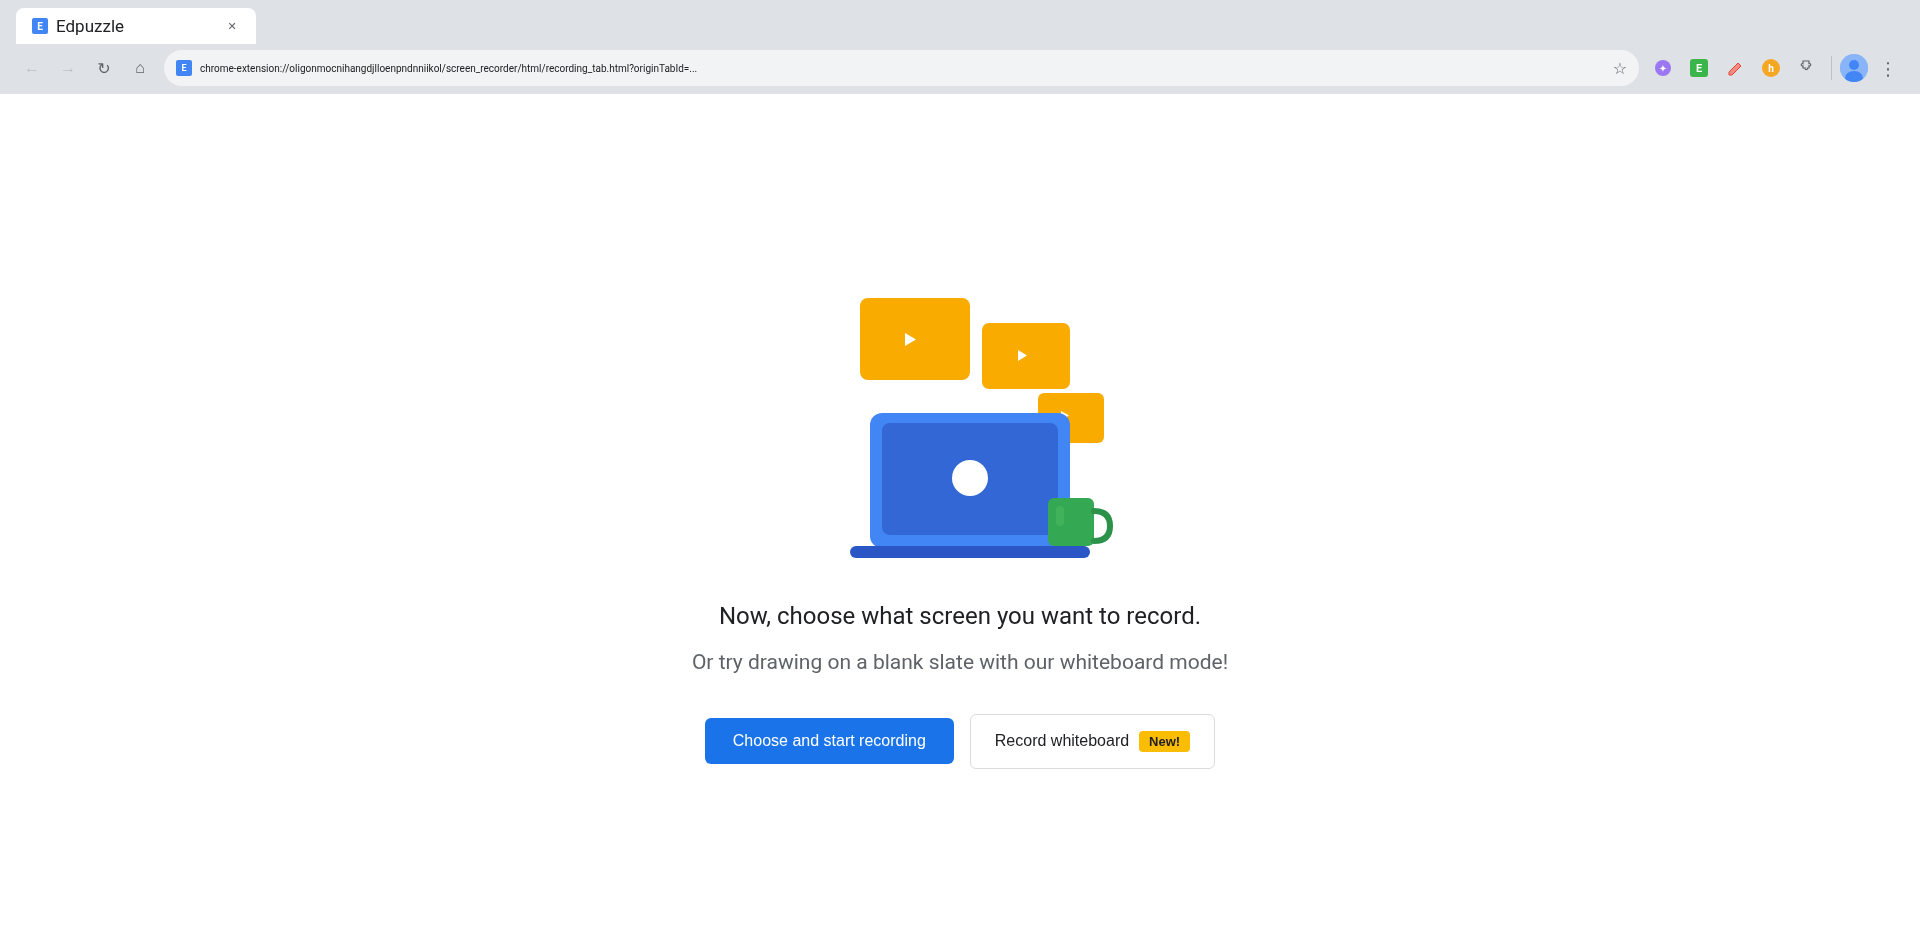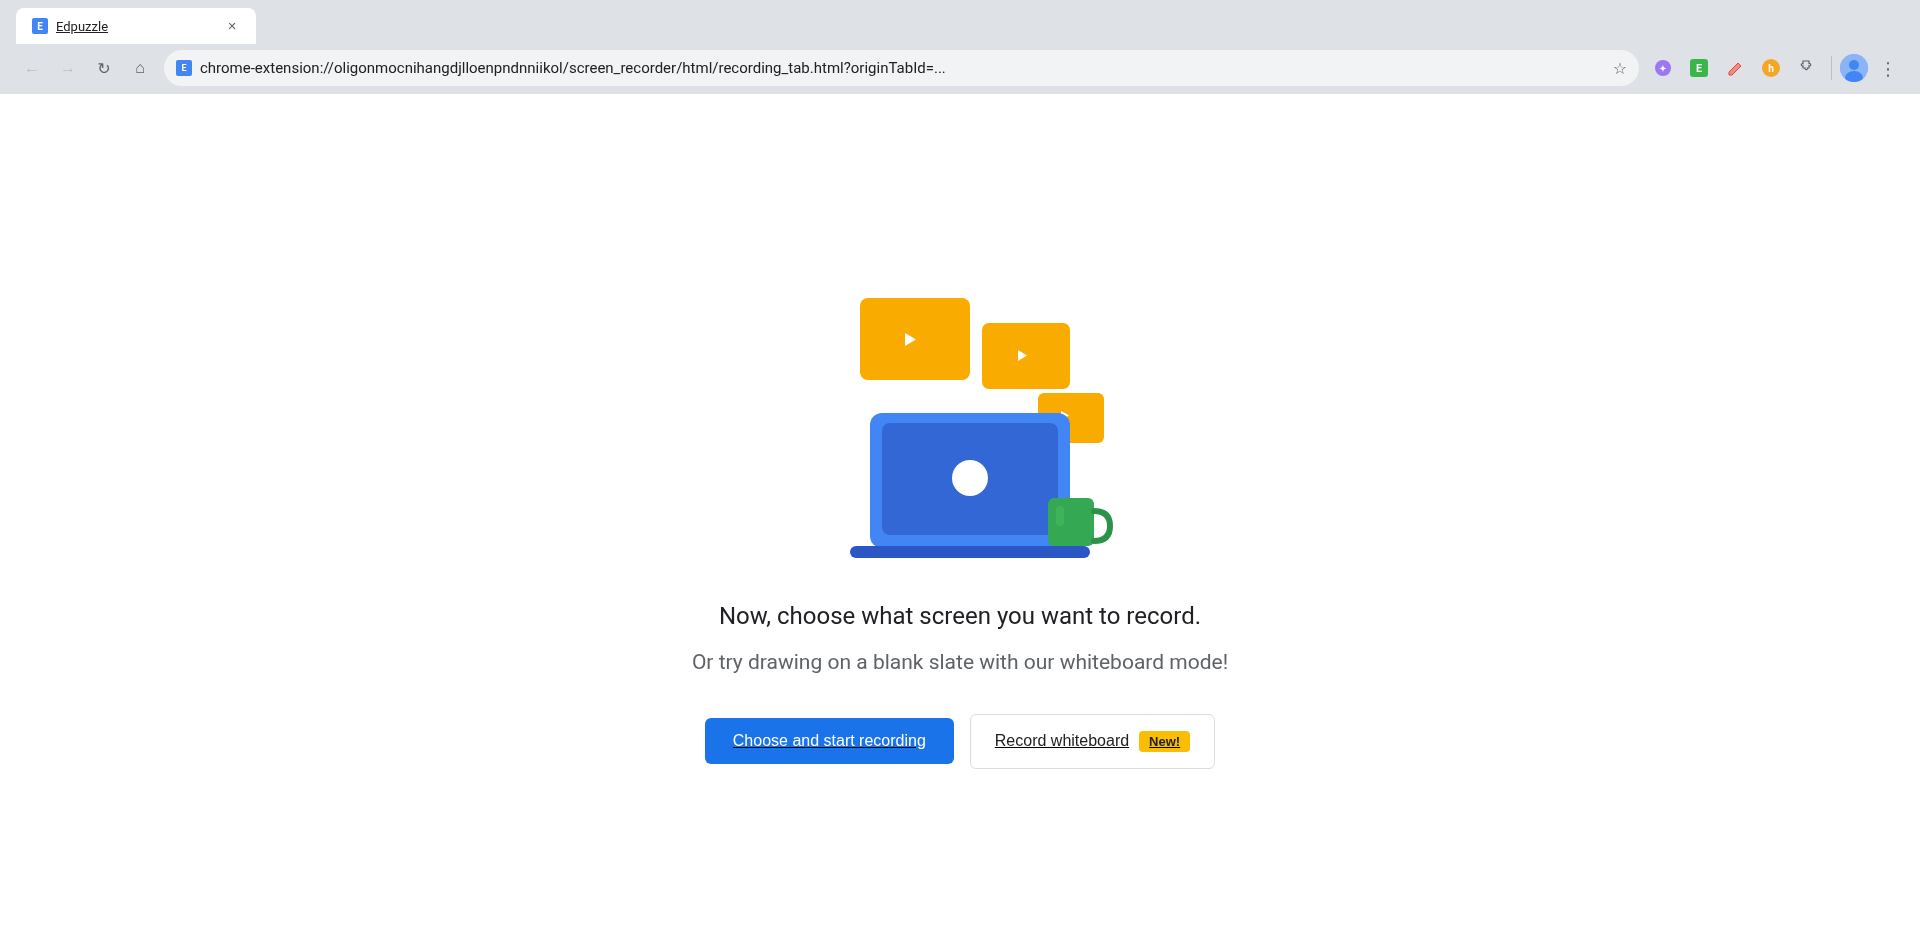--- a/index.html
+++ b/index.html
@@ -59,27 +59,26 @@
       display: flex;
       align-items: center;
       justify-content: center;
       font-size: 10px;
       color: white;
       font-weight: bold;
       flex-shrink: 0;
     }
 
     .tab-title {
-      font-size: 13px;
+      font-size: 17px;
       color: #202124;
       flex: 1;
       overflow: hidden;
       text-overflow: ellipsis;
       white-space: nowrap;
-      text-decoration: underline;
     }
 
     .tab-close {
       width: 16px;
       height: 16px;
       border-radius: 50%;
       display: flex;
       align-items: center;
       justify-content: center;
       font-size: 11px;
@@ -140,21 +139,21 @@
       display: flex;
       align-items: center;
       justify-content: center;
       font-size: 9px;
       color: white;
       font-weight: bold;
       flex-shrink: 0;
     }
 
     .address-text {
-      font-size: 15px;
+      font-size: 10px;
       color: #202124;
       flex: 1;
       white-space: nowrap;
       overflow: hidden;
       text-overflow: ellipsis;
     }
 
     .address-star {
       color: #5f6368;
       font-size: 16px;
@@ -239,21 +238,20 @@
       color: #5f6368;
       text-align: center;
       margin-bottom: 40px;
     }
 
     
     .buttons-row {
       display: flex;
       align-items: center;
       gap: 16px;
-      text-decoration: underline;
     }
 
     .btn-primary {
       background: #1a73e8;
       color: white;
       border: none;
       border-radius: 6px;
       padding: 14px 28px;
       font-size: 16px;
       font-weight: 500;

